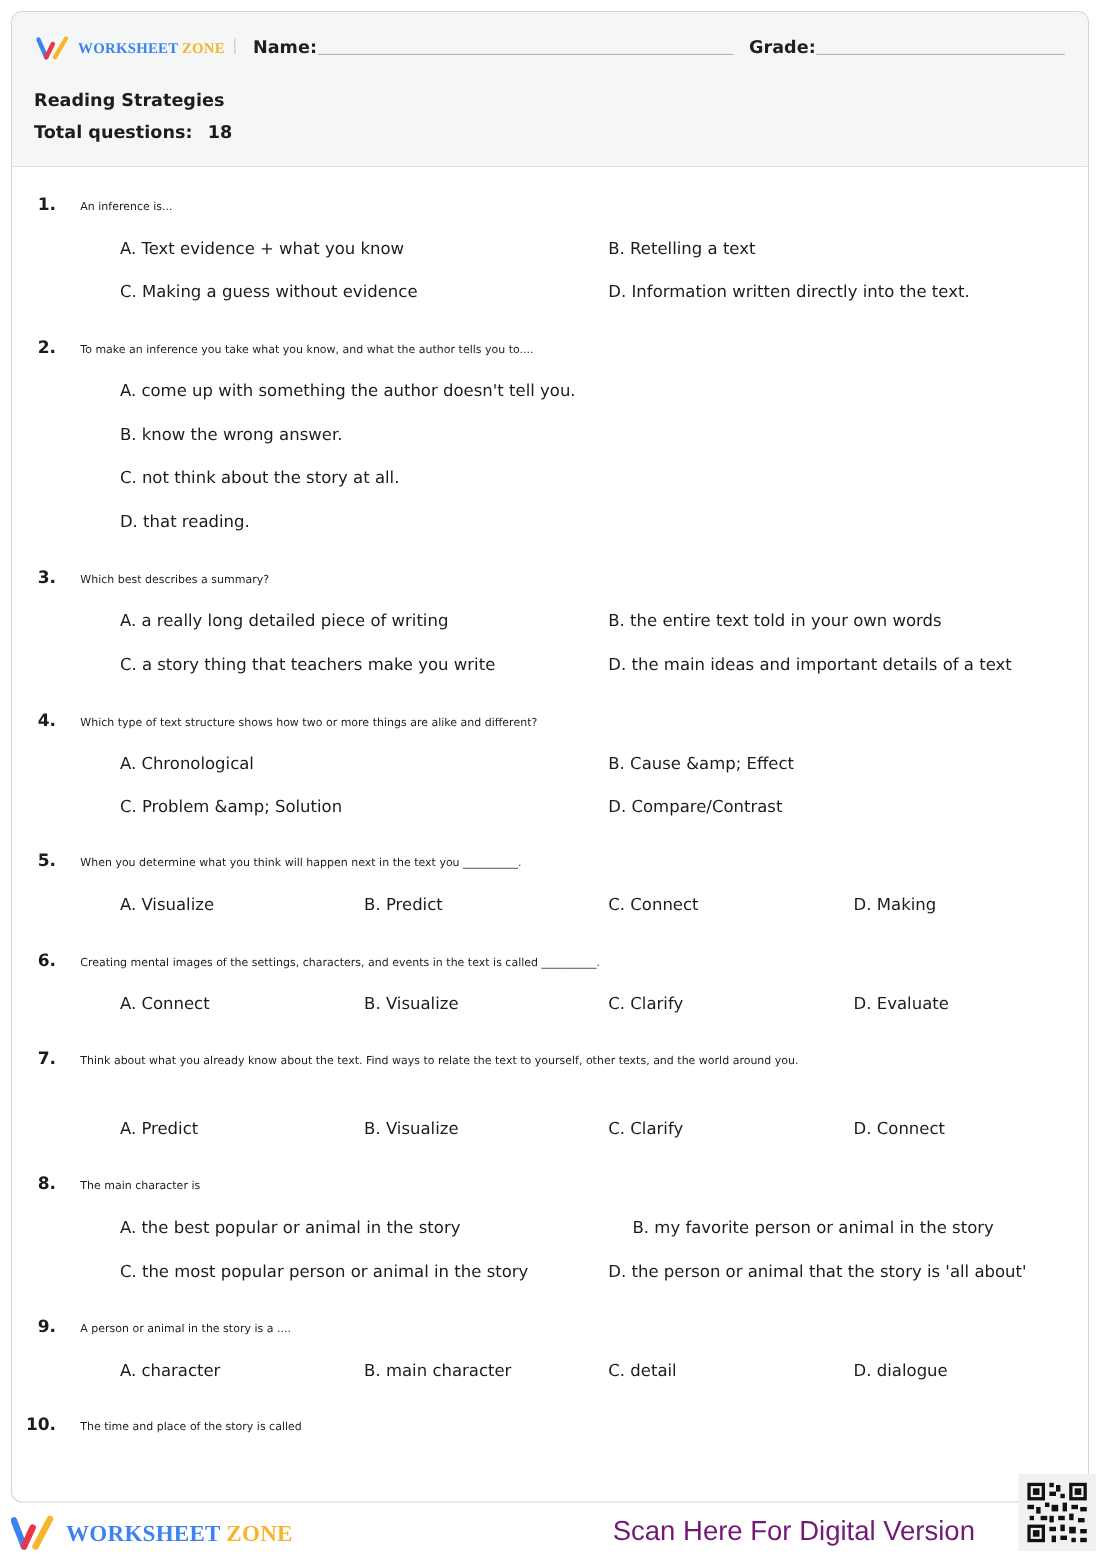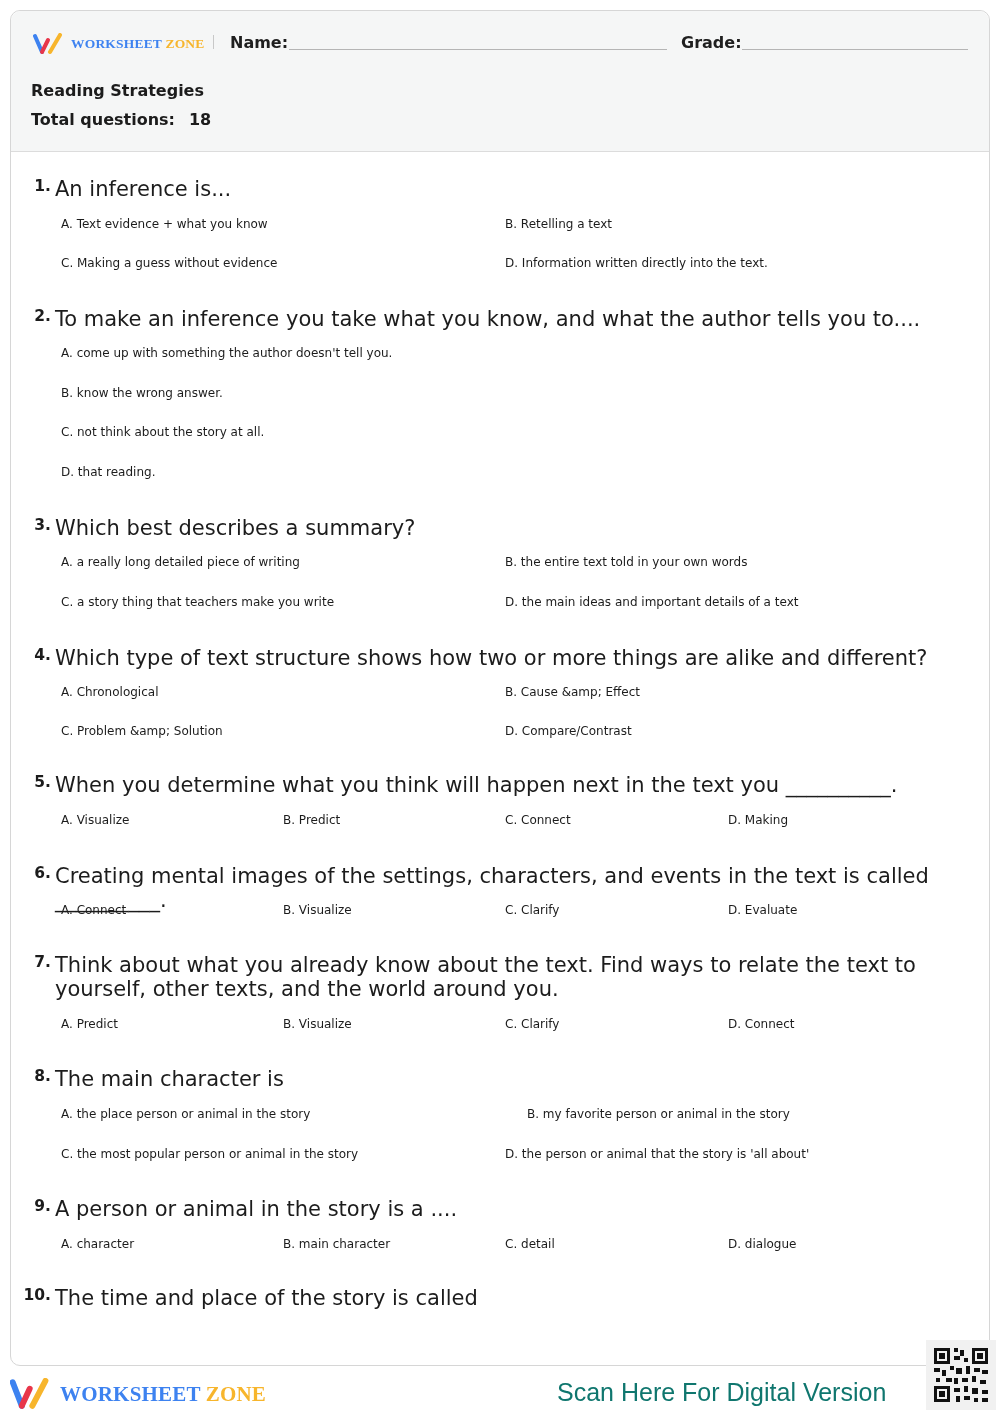--- a/index.html
+++ b/index.html
@@ -12,25 +12,25 @@
   .logo-text .w{color:#3d82f0}
   .logo-text .z{color:#f7b52c}
   .sep{position:absolute;left:202px;top:24px;width:1px;height:14px;background:#c8c8c8;}
   .label{position:absolute;top:22px;font-weight:bold;font-size:16px;color:#1f1f1f;}
   .line{position:absolute;top:38px;height:1px;background:#b5b5b5;}
   .title{position:absolute;left:20px;top:70px;font-weight:bold;font-size:16px;}
   .total{position:absolute;left:20px;top:99px;font-weight:bold;font-size:16px;}
   .total .n{margin-left:14px}
   .q{position:absolute;left:0;width:978px;}
   .qnum{position:absolute;right:938px;font-weight:bold;font-size:15.5px;text-align:right;}
-  .qtext{position:absolute;left:44px;width:900px;font-size:21px;line-height:24px;}
-  .opt{position:absolute;font-size:12px;white-space:nowrap;}
+  .qtext{position:absolute;left:62px;width:900px;font-size:10px;line-height:24px;}
+  .opt{position:absolute;font-size:15px;white-space:nowrap;margin-left:48px;}
   .foot-logo{position:absolute;left:10px;top:1378px;display:flex;align-items:center;}
   .foot-logo .logo-text{font-size:21px;margin-left:8px;}
-  .scan{position:absolute;left:557px;top:1378px;font-size:25px;color:#0f766e;font-family:"Liberation Sans",sans-serif;text-align:right;}
+  .scan{position:absolute;left:557px;top:1378px;font-size:25px;color:#701a75;font-family:"Liberation Sans",sans-serif;text-align:right;}
   .qr{position:absolute;left:926px;top:1340px;width:70px;height:70px;background:#f1f1f1;}
 </style>
 </head>
 <body>
 
 <div class="sheet">
   <div class="head">
     <div class="logo">
       <svg width="32" height="22" viewBox="0 0 32 22">
         <path d="M2 3 L9 19" stroke="#3d82f0" stroke-width="4" stroke-linecap="round"></path>
@@ -107,21 +107,21 @@
     <div class="qtext">Think about what you already know about the text. Find ways to relate the text to yourself, other texts, and the world around you.</div>
     <div class="opt" style="left:50px;top:64px">A. Predict</div>
     <div class="opt" style="left:272px;top:64px">B. Visualize</div>
     <div class="opt" style="left:494px;top:64px">C. Clarify</div>
     <div class="opt" style="left:717px;top:64px">D. Connect</div>
   </div>
 
   <div class="q" style="top:1056px">
     <div class="qnum">8.</div>
     <div class="qtext">The main character is</div>
-    <div class="opt" style="left:50px;top:40px">A. the place person or animal in the story</div>
+    <div class="opt" style="left:50px;top:40px">A. the best popular or animal in the story</div>
     <div class="opt" style="left:516px;top:40px">B. my favorite person or animal in the story</div>
     <div class="opt" style="left:50px;top:80px">C. the most popular person or animal in the story</div>
     <div class="opt" style="left:494px;top:80px">D. the person or animal that the story is 'all about'</div>
   </div>
 
   <div class="q" style="top:1186px">
     <div class="qnum">9.</div>
     <div class="qtext">A person or animal in the story is a ....</div>
     <div class="opt" style="left:50px;top:40px">A. character</div>
     <div class="opt" style="left:272px;top:40px">B. main character</div>

